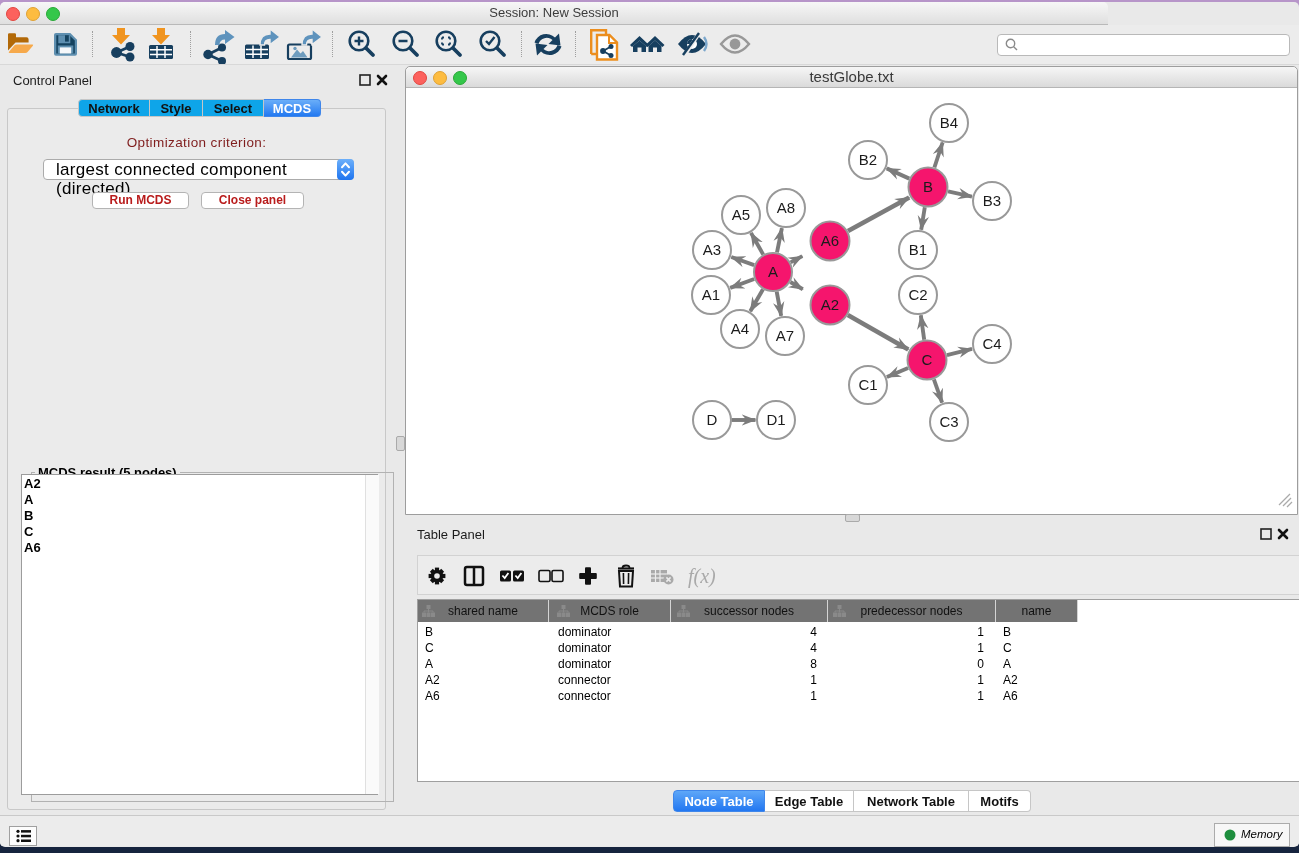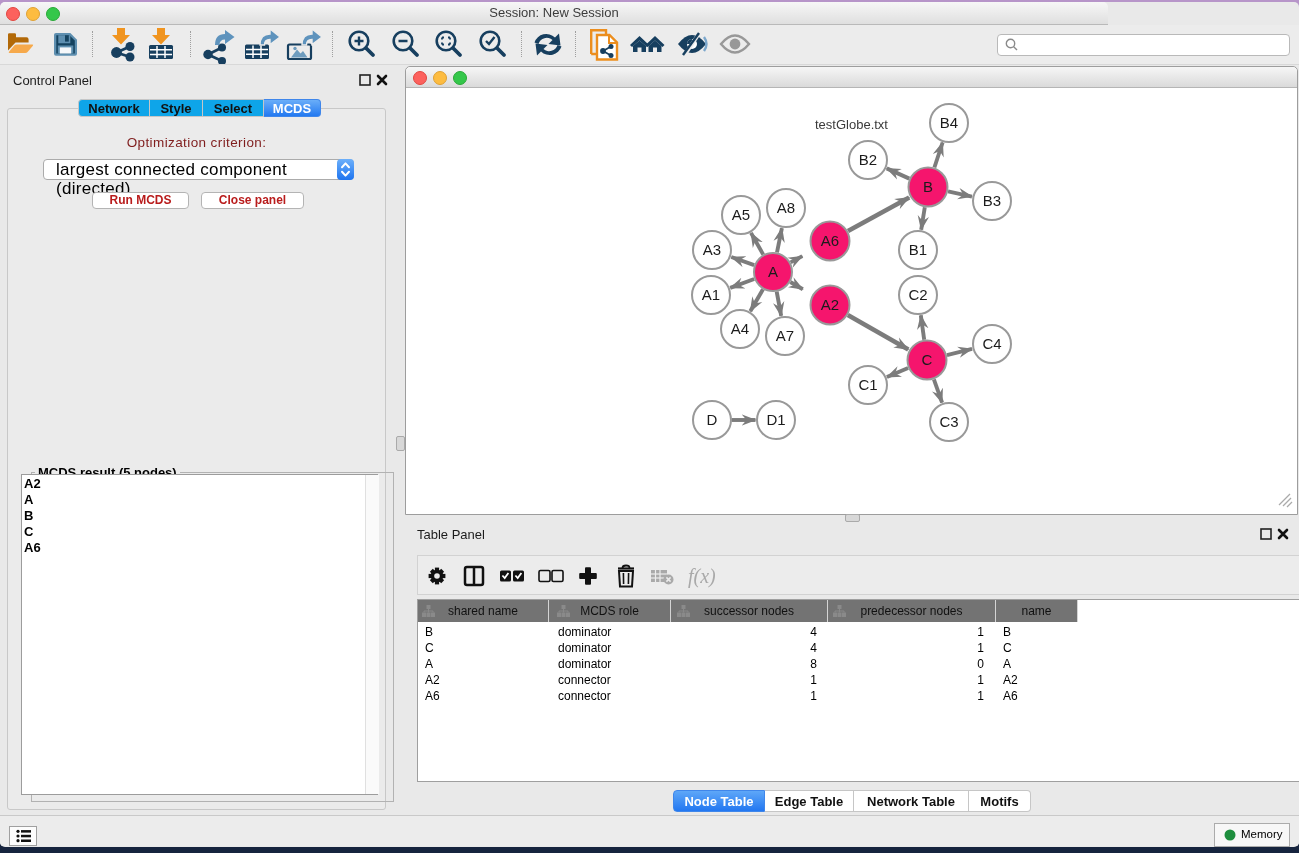--- a/index.html
+++ b/index.html
@@ -46,21 +46,21 @@
   #mcds-box legend{font-size:13px;color:#000;margin-left:3px;padding:0 3px;}
   #mcds-list{position:absolute;left:2px;top:21px;width:357px;height:321px;background:#fff;
              border:1px solid #9c9c9c;font-size:13px;color:#000;line-height:16px;padding:1px 0 0 2px;box-sizing:border-box;}
   #mcds-scroll{position:absolute;right:3px;top:22px;width:13px;height:319px;background:#fafafa;border-left:1px solid #e0e0e0;}
   
   #netwin{left:405px;top:64px;width:893px;height:449px;background:#fff;
           border:1px solid #9d9d9d;border-radius:5px 5px 0 0;box-sizing:border-box;}
   #net-titlebar{left:0;top:0;width:100%;height:20px;
                 background:linear-gradient(#f6f6f6,#dadada);
                 border-bottom:1px solid #b5b5b5;border-radius:5px 5px 0 0;}
-  #net-title{width:100%;text-align:center;font-size:13px;color:#3a3a3a;line-height:20px;margin-top:48px;}
+  #net-title{width:100%;text-align:center;font-size:15px;color:#3a3a3a;line-height:20px;}
   
   #tpanel{left:405px;top:520px;width:894px;height:295px;background:#e9e9e9;}
   #tp-title{left:12px;top:5px;font-size:13px;color:#1c1c1c;}
   #tp-toolbar{left:12px;top:33px;width:1278px;height:40px;background:#ececec;
               border:1px solid #d2d2d2;box-sizing:border-box;}
   #tp-table{left:12px;top:77px;width:1278px;height:183px;background:#fff;
             border:1px solid #9f9f9f;box-sizing:border-box;overflow:hidden;}
   .thdr{position:absolute;top:0;height:22px;background:#737373;
         border-right:1px solid #d4d4d4;box-sizing:border-box;}
   .thdr span{position:absolute;top:0;width:100%;text-align:center;line-height:22px;font-size:12px;color:#111;}
@@ -498,16 +498,16 @@
         <circle cx="8" cy="9" r="1.6" fill="#111"></circle>
           <rect x="11" y="7.8" width="10" height="2.5" fill="#111"></rect>
         <circle cx="8" cy="13.7" r="1.6" fill="#111"></circle>
           <rect x="11" y="12.5" width="10" height="2.5" fill="#111"></rect>
       </svg>
     </div>
     <div id="membtn" class="abs">
       <svg width="12" height="12" viewBox="0 0 12 12" style="position:absolute;left:9px;top:5px">
         <circle cx="6" cy="6" r="5.5" fill="#1e8e3e"></circle>
       </svg>
-      <span style="position:absolute;left:26px;top:4px;">Memory</span>
+      <span style="position:absolute;left:26px;top:4px;font-style:italic;">Memory</span>
     </div>
   </div>
 </div>
 
 </body></html>

